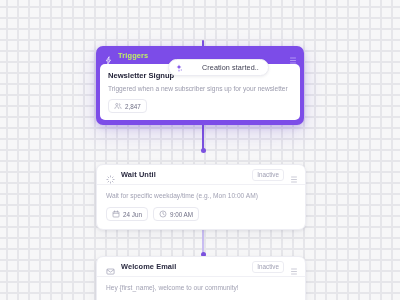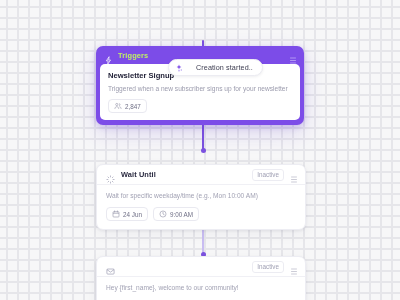--- a/index.html
+++ b/index.html
@@ -36,21 +36,21 @@
 
   
   .conn{position:absolute;width:2px;background:#7c52e0;border-radius:1px;z-index:1;}
   .conn.pale{background:#c9bdf2;}
   .conn-dot{position:absolute;width:5px;height:5px;border-radius:50%;
             background:#7c52e0;z-index:2;}
 
   
   .badge-wrap{position:absolute;left:168px;top:27px;z-index:4;}
   .status-badge{
-    display:inline-flex;align-items:center;gap:13px;
+    display:inline-flex;align-items:center;gap:19px;
     background:#ffffff;border:1px solid #ececf2;border-radius:11px;
     padding:3px 9px 3px 6px;
     box-shadow:0 1px 3px rgba(20,20,45,.07);
     font-size:7.2px;color:#3c3c50;letter-spacing:.1px;white-space:nowrap;margin-top:32px;
   }
   .status-badge .ico{width:8px;height:8px;flex:0 0 8px;display:block;}
 
   
   .card{
     position:absolute;background:#ffffff;border-radius:7px;
@@ -227,20 +227,21 @@
   </div>
 
   <div class="card plain" id="card-email">
     <div class="step-head">
       <span class="ico">
         <svg viewBox="0 0 16 16" width="9" height="9">
           <rect x="1.6" y="3.6" width="12.8" height="9" rx="1.6" fill="none" stroke="#9a9ab0" stroke-width="1.2"></rect>
           <path d="M2.2 5l5.8 4.1L13.8 5" fill="none" stroke="#9a9ab0" stroke-width="1.2" stroke-linecap="round" stroke-linejoin="round"></path>
         </svg>
       </span>
+      <span class="ttl">Welcome Email</span>
       <span class="sp"></span>
       <span class="pill">Inactive</span>
       <span class="menu-ico">
         <svg viewBox="0 0 16 18" width="8" height="9">
           <g stroke="#b6b6c6" stroke-width="1.4" stroke-linecap="round">
             <line x1="3" y1="4" x2="13" y2="4"></line>
             <line x1="3" y1="9" x2="13" y2="9"></line>
             <line x1="3" y1="14" x2="13" y2="14"></line>
           </g>
         </svg>

